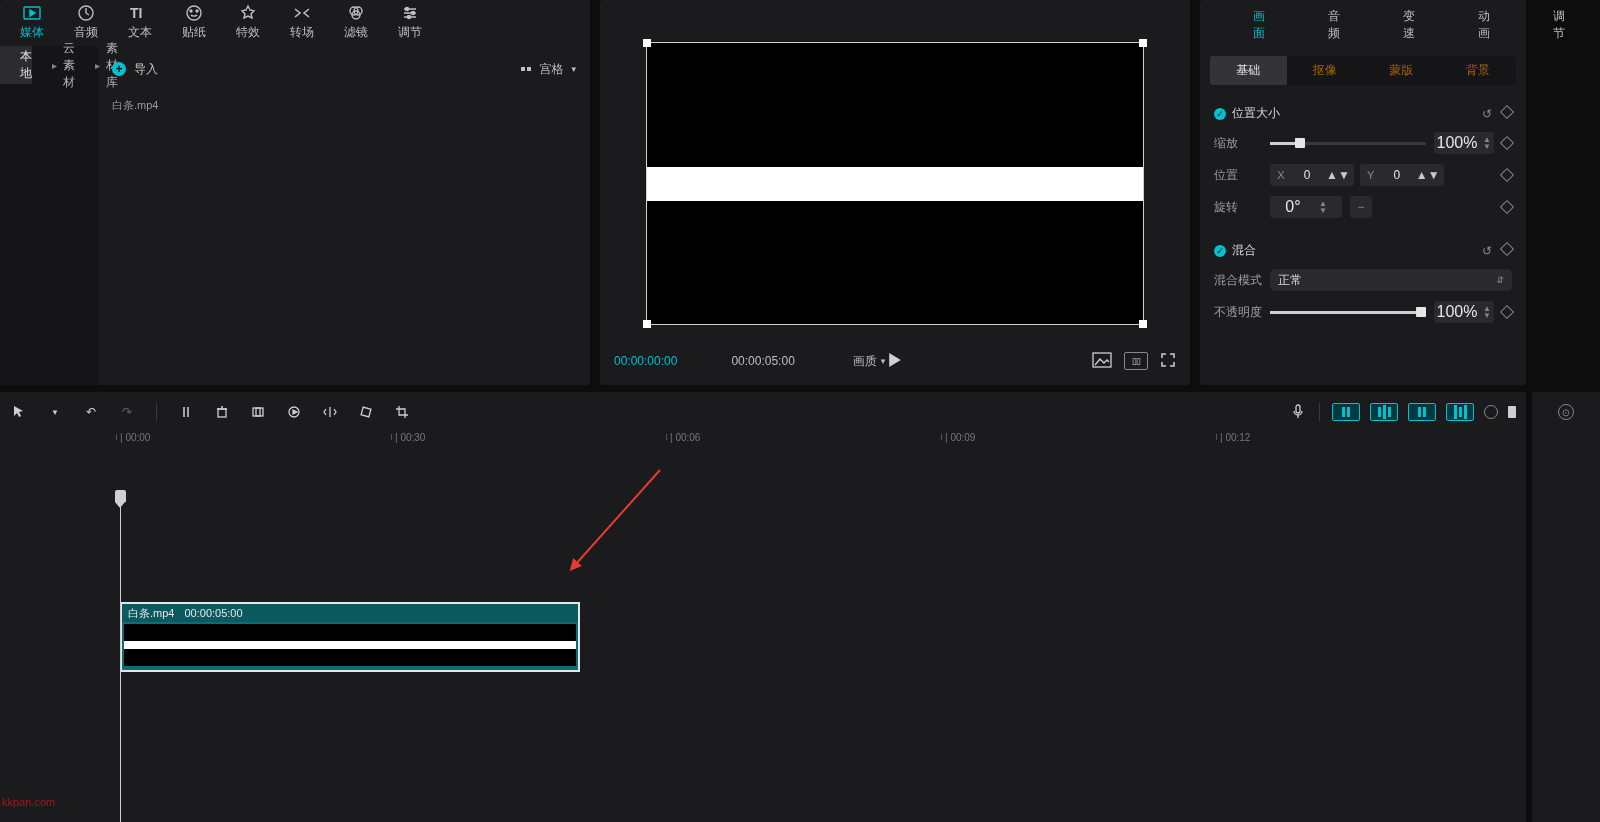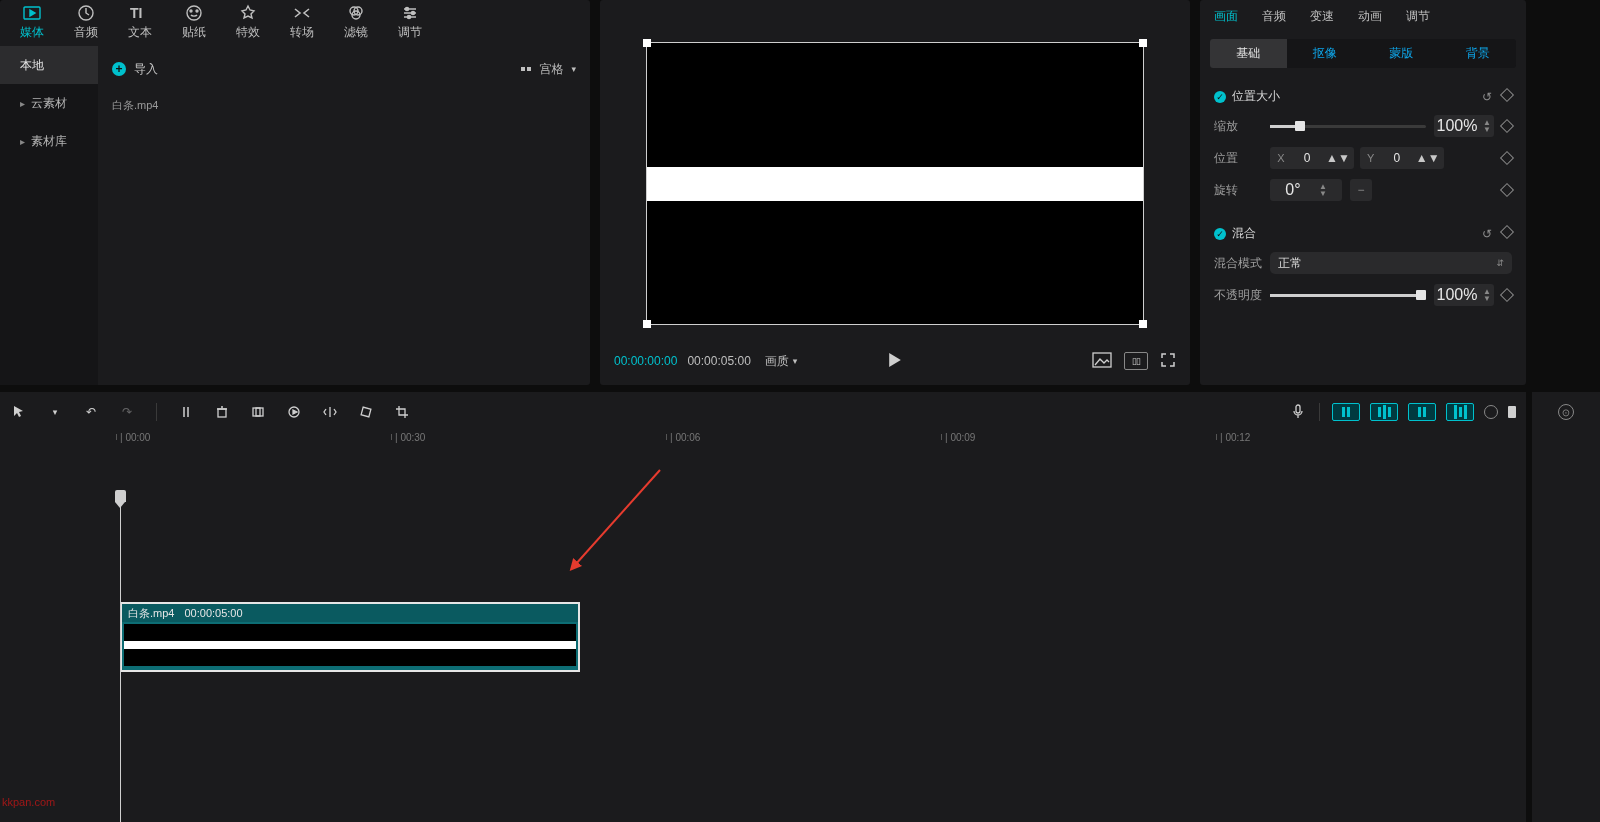--- a/index.html
+++ b/index.html
@@ -12,21 +12,21 @@
 .main-top-right{ left:1200px; top:0; width:326px; height:385px; }
 
 
 .tabrow { display:flex; gap:30px; padding:4px 20px 0 20px; height:44px; }
 .tab { display:flex; flex-direction:column; align-items:center; gap:2px; color:#bfbfbf; cursor:pointer; }
 .tab.active { color:#00c1cd; }
 .tab .ico { width:22px; height:18px; display:flex; align-items:center; justify-content:center; }
 .tab .lbl { font-size:12px; }
 
 .left-body { display:flex; position:absolute; top:46px; left:0; right:0; bottom:0; }
-.sidebar { width:98px; background:#151517; display:flex; flex-direction:column; }
+.sidebar { width:98px; background:#151517; display:flex; }
 .side-item { height:38px; display:flex; align-items:center; padding-left:20px; color:#b3b3b3; cursor:pointer; border-bottom:0; }
 .side-item.active { background:#2c2c2e; color:#e6e6e6; }
 .side-item .chev { margin-right:6px; font-size:10px; color:#888; }
 
 .media-area { flex:1; padding:10px 14px; position:relative; }
 .import-row { display:flex; align-items:center; justify-content:space-between; height:26px; }
 .import-btn { display:flex; align-items:center; gap:8px; color:#c8c8c8; cursor:pointer; }
 .plus-circle { width:14px; height:14px; border-radius:50%; background:#00c1cd; color:#111; display:flex; align-items:center; justify-content:center; font-size:12px; font-weight:bold; }
 .grid-toggle { display:flex; align-items:center; gap:8px; color:#bfbfbf; cursor:pointer; }
 .grid-ico { display:flex; gap:2px; }
@@ -40,36 +40,36 @@
 .thumb-box .dur   { position:absolute; top:3px; right:4px; font-size:11px; color:#ddd; }
 .clip-name { margin-top:6px; color:#9a9a9a; font-size:11px; }
 
 
 .mid-title { padding:10px 16px 0 16px; font-size:12px; color:#cfcfcf; }
 .preview-wrap { position:absolute; left:46px; right:46px; top:42px; bottom:60px; border:1px solid #cfcfcf; background:#000; }
 .preview-wrap .whitebar { position:absolute; left:0; right:0; top:44%; height:34px; background:#fff; }
 .handle { position:absolute; width:8px; height:8px; background:#fff; }
 .h-tl{top:-4px; left:-4px;} .h-tr{top:-4px; right:-4px;} .h-bl{bottom:-4px; left:-4px;} .h-br{bottom:-4px; right:-4px;}
 
-.preview-ctrl { position:absolute; left:0; right:0; bottom:0; height:48px; display:flex; align-items:center; padding:0 14px; }
+.preview-ctrl { position:absolute; left:0; right:0; bottom:0; height:48px; display:flex; align-items:center; padding:0 14px;gap:44px; }
 .tc-cur { color:#00c1cd; font-size:12px; }
 .tc-tot { color:#bfbfbf; margin-left:10px; font-size:12px; }
 .ratio { margin-left:14px; color:#bfbfbf; font-size:12px; display:flex; align-items:center; gap:4px; cursor:pointer;}
 .play { position:absolute; left:50%; transform:translateX(-50%); color:#cfcfcf; cursor:pointer; }
 .play svg{width:14px;height:14px;fill:#cfcfcf;}
 .right-ctrls { position:absolute; right:14px; display:flex; gap:12px; align-items:center; }
 .rc-btn { width:24px; height:18px; border:1px solid #888; border-radius:2px; display:flex; align-items:center; justify-content:center; font-size:10px; color:#cfcfcf; cursor:pointer;}
 .rc-icon { color:#cfcfcf; cursor:pointer; }
 
 
 .prop-tabs { display:flex; gap:24px; padding:8px 14px; font-size:12px; }
-.prop-tab { color:#bfbfbf; cursor:pointer; }
+.prop-tab { color:#bfbfbf; cursor:pointer;margin-left:39px; }
 .prop-tab.active { color:#00c1cd; }
 .subtab-row { display:flex; margin:6px 10px; background:#151517; border-radius:3px; overflow:hidden;}
-.subtab { flex:1; text-align:center; padding:6px 0; font-size:12px; color:#0ea5e9; cursor:pointer;}
+.subtab { flex:1; text-align:center; padding:6px 0; font-size:12px; color:#a16207; cursor:pointer;}
 .subtab.active { background:#343436; color:#e6e6e6; }
 
 .prop-body { padding:8px 14px; display:flex; flex-direction:column; gap:10px; }
 .section-head { display:flex; align-items:center; justify-content:space-between; margin-top:6px;}
 .section-head .label{ display:flex; align-items:center; gap:6px; color:#d9d9d9; font-size:12px;}
 .chk { width:12px; height:12px; border-radius:50%; background:#00c1cd; display:flex; align-items:center; justify-content:center; color:#111; font-size:9px;}
 .icon-btns { display:flex; gap:10px; color:#8d8d8d; }
 .icon-btns span{cursor:pointer;}
 
 .row { display:flex; align-items:center; gap:8px; }

